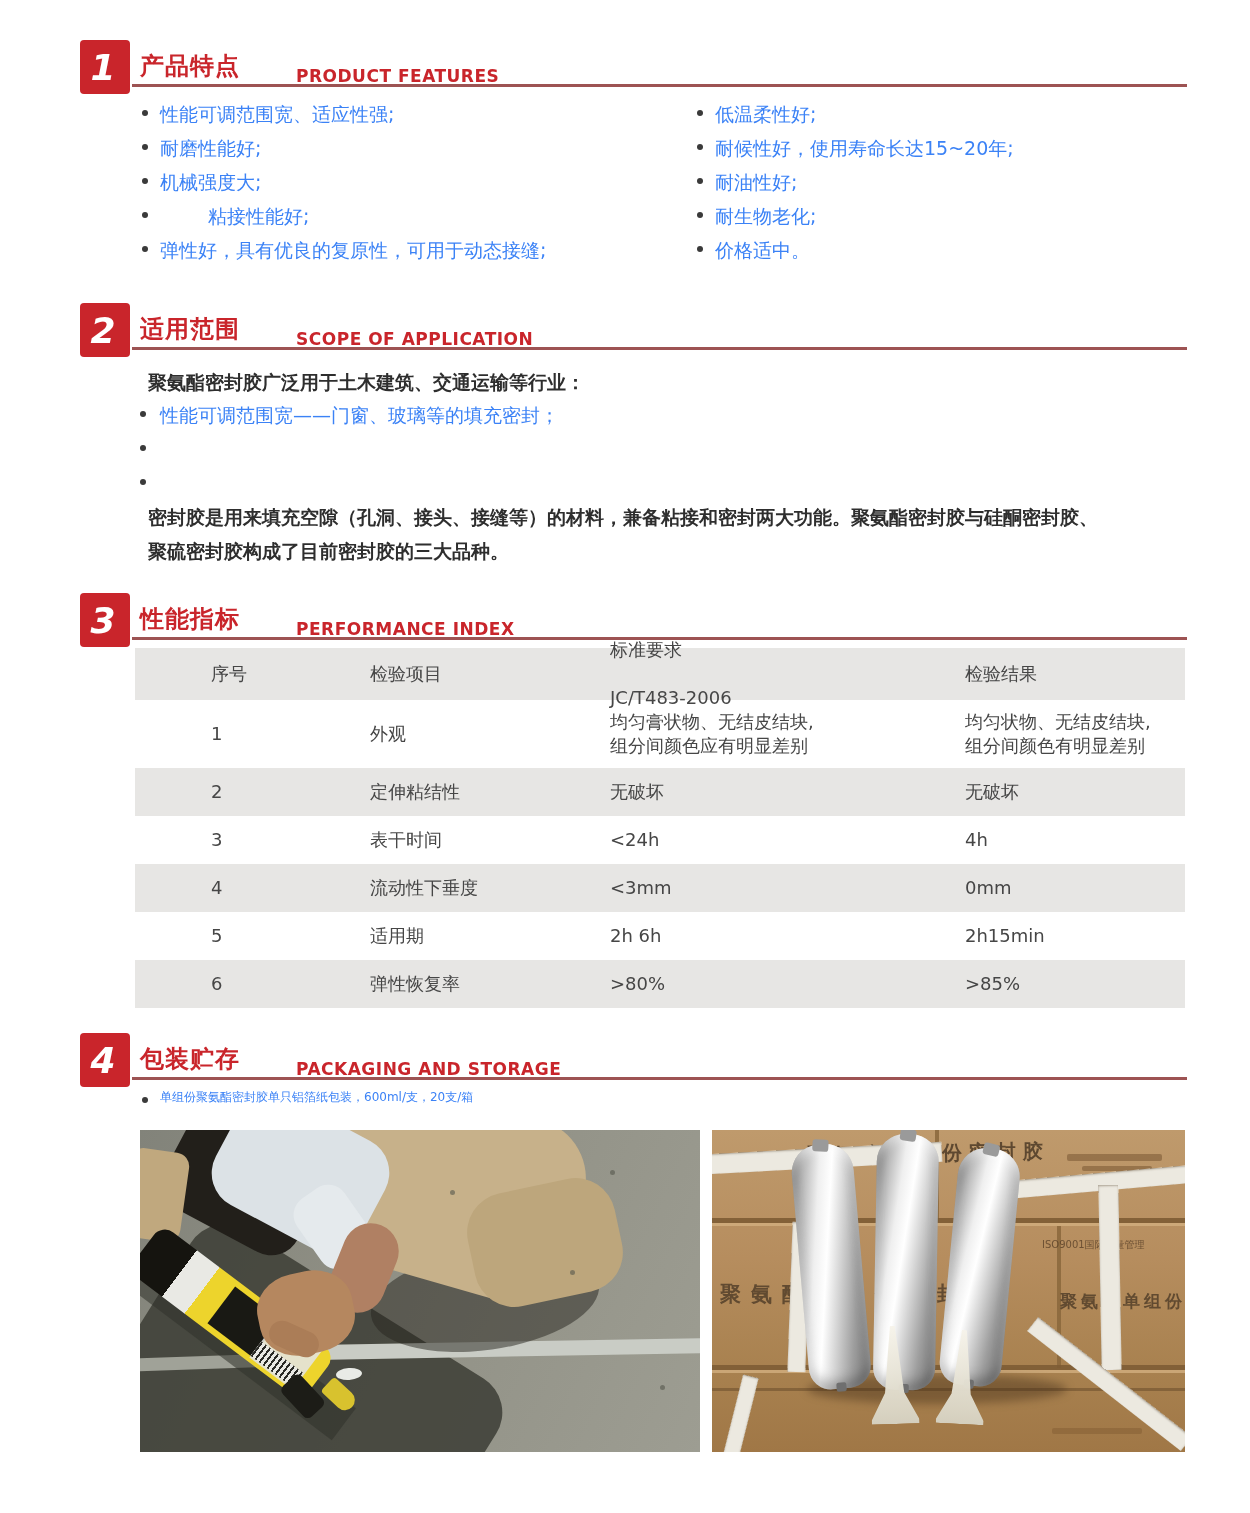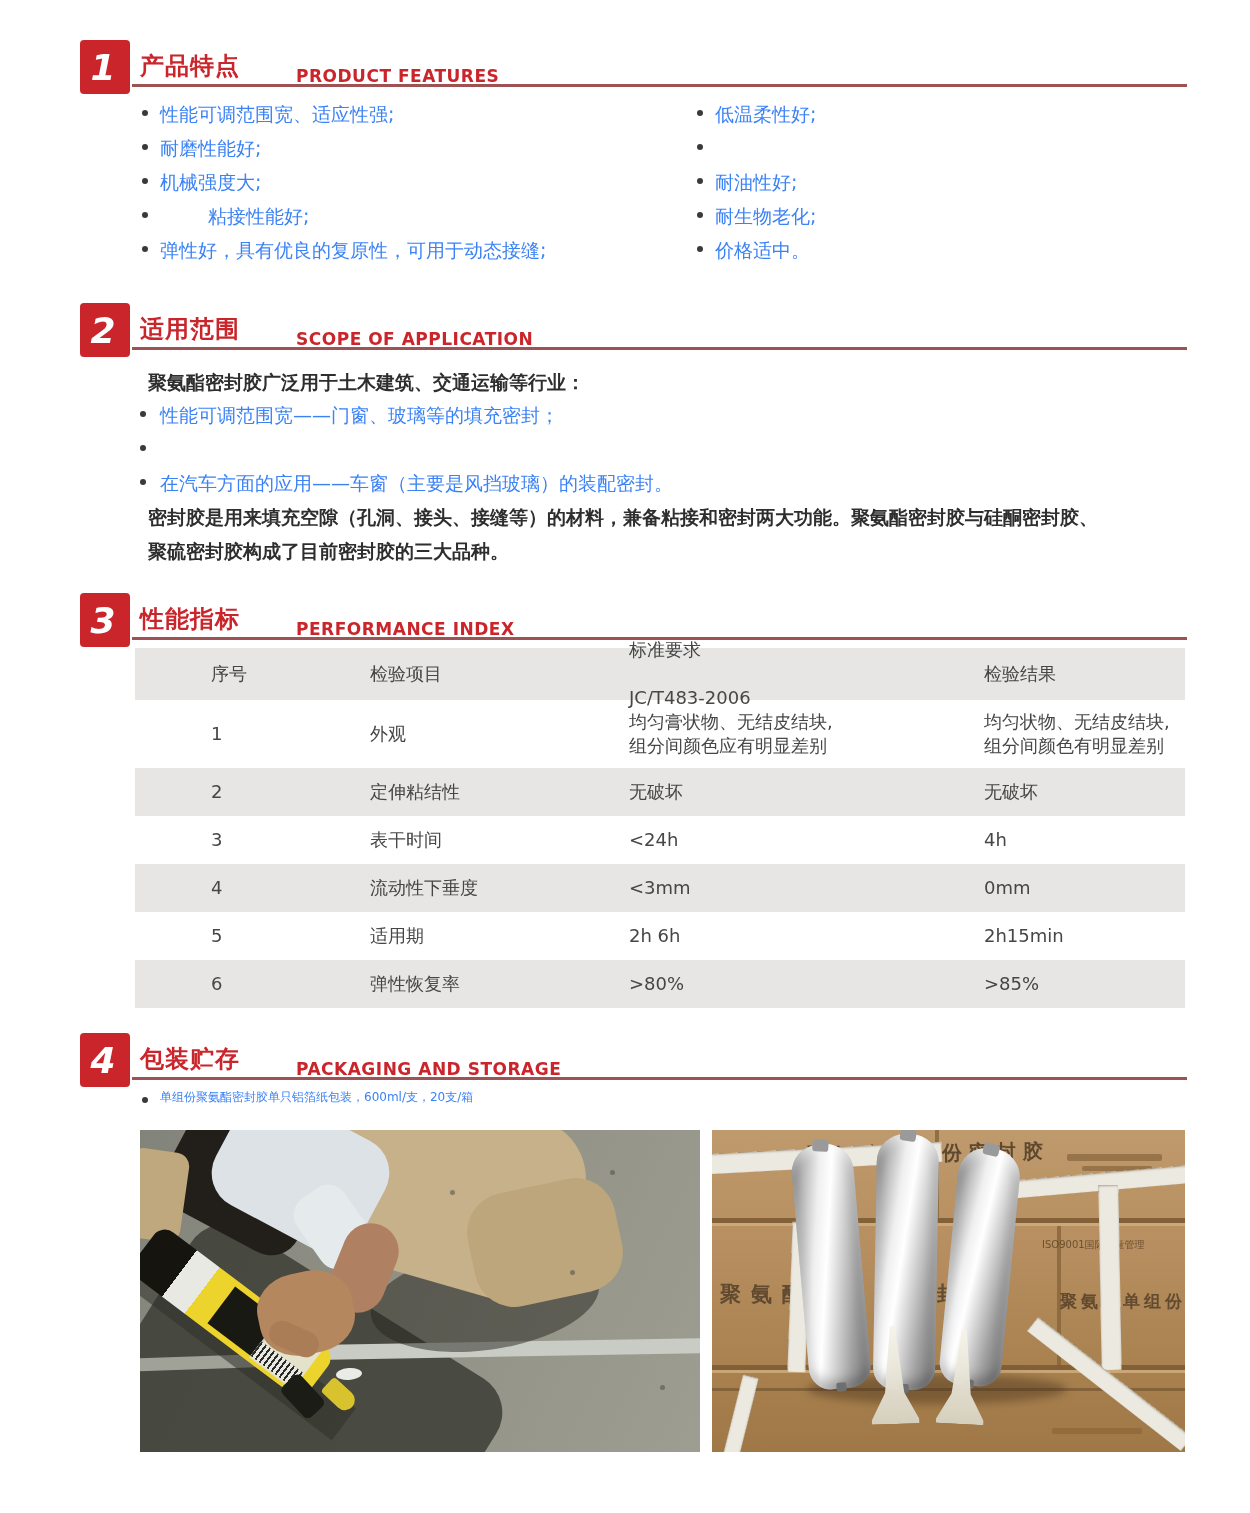--- a/index.html
+++ b/index.html
@@ -22,21 +22,21 @@
   .feat,.scope-item,.pack-bullet{position:absolute;font-size:19px;color:#3b82f6;white-space:nowrap;}
   .bold-text{position:absolute;font-size:19px;font-weight:700;color:#2e2e2e;white-space:nowrap;}
 
   
   .ptable{position:absolute;left:135px;top:648px;width:1050px;}
   .trow{display:flex;align-items:center;width:100%;box-sizing:border-box;}
   .trow.gray{background:#e7e6e4;}
   .tc{font-size:18px;color:#464646;white-space:pre-line;line-height:1.35;box-sizing:border-box;}
   .c1{flex:0 0 235px;padding-left:76px;}
   .c2{flex:0 0 240px;}
-  .c3{flex:0 0 355px;margin-left:19px;}
+  .c3{flex:0 0 355px;}
   .c4{flex:1 1 auto;}
 
   
   .photo{position:absolute;top:1130px;height:322px;overflow:hidden;}
   .photo *{position:absolute;}
 
   
   .photo-left{left:140px;width:560px;
     background:linear-gradient(115deg,#82837a 0%,#909085 45%,#9d9d92 100%);}
   .pl-shade{left:-40px;top:150px;width:360px;height:320px;background:#3c3d35;opacity:.85;
@@ -109,41 +109,41 @@
   <div class="dot" style="left:142px;top:178px;"></div>
   <div class="feat" style="left:160px;top:170px;text-align:right;">机械强度大;</div>
   <div class="dot" style="left:142px;top:212px;"></div>
   <div class="feat" style="left:160px;top:204px;margin-left:48px;">粘接性能好;</div>
   <div class="dot" style="left:142px;top:246px;"></div>
   <div class="feat" style="left:160px;top:238px;">弹性好，具有优良的复原性，可用于动态接缝;</div>
 
   <div class="dot" style="left:697px;top:110px;"></div>
   <div class="feat" style="left:715px;top:102px;">低温柔性好;</div>
   <div class="dot" style="left:697px;top:144px;"></div>
+  <div class="feat" style="left:715px;top:136px;">耐候性好，使用寿命长达15~20年;</div>
   <div class="dot" style="left:697px;top:178px;"></div>
   <div class="feat" style="left:715px;top:170px;">耐油性好;</div>
   <div class="dot" style="left:697px;top:212px;"></div>
   <div class="feat" style="left:715px;top:204px;">耐生物老化;</div>
   <div class="dot" style="left:697px;top:246px;"></div>
   <div class="feat" style="left:715px;top:238px;">价格适中。</div>
 
   <div class="sec-header" style="top:303px;">
     <div class="sec-line"></div>
     <div class="sec-num">2</div>
     <div class="sec-title">适用范围</div>
     <div class="sec-sub">SCOPE OF APPLICATION</div>
   </div>
 
   <div class="bold-text" style="left:148px;top:370px;">聚氨酯密封胶广泛用于土木建筑、交通运输等行业：</div>
 
   <div class="dot" style="left:140px;top:411px;"></div>
   <div class="scope-item" style="left:160px;top:403px;">性能可调范围宽——门窗、玻璃等的填充密封；</div>
   <div class="dot" style="left:140px;top:445px;"></div>
   <div class="dot" style="left:140px;top:479px;"></div>
-  <div class="scope-item" style="left:160px;top:471px;">在汽车方面的应用——车窗（主要是风挡玻璃）的装配密封。</div>
 
   <div class="bold-text" style="left:148px;top:505px;">密封胶是用来填充空隙（孔洞、接头、接缝等）的材料，兼备粘接和密封两大功能。聚氨酯密封胶与硅酮密封胶、</div>
   <div class="bold-text" style="left:148px;top:539px;">聚硫密封胶构成了目前密封胶的三大品种。</div>
 
   <div class="sec-header" style="top:593px;">
     <div class="sec-line"></div>
     <div class="sec-num">3</div>
     <div class="sec-title">性能指标</div>
     <div class="sec-sub">PERFORMANCE INDEX</div>
   </div>

